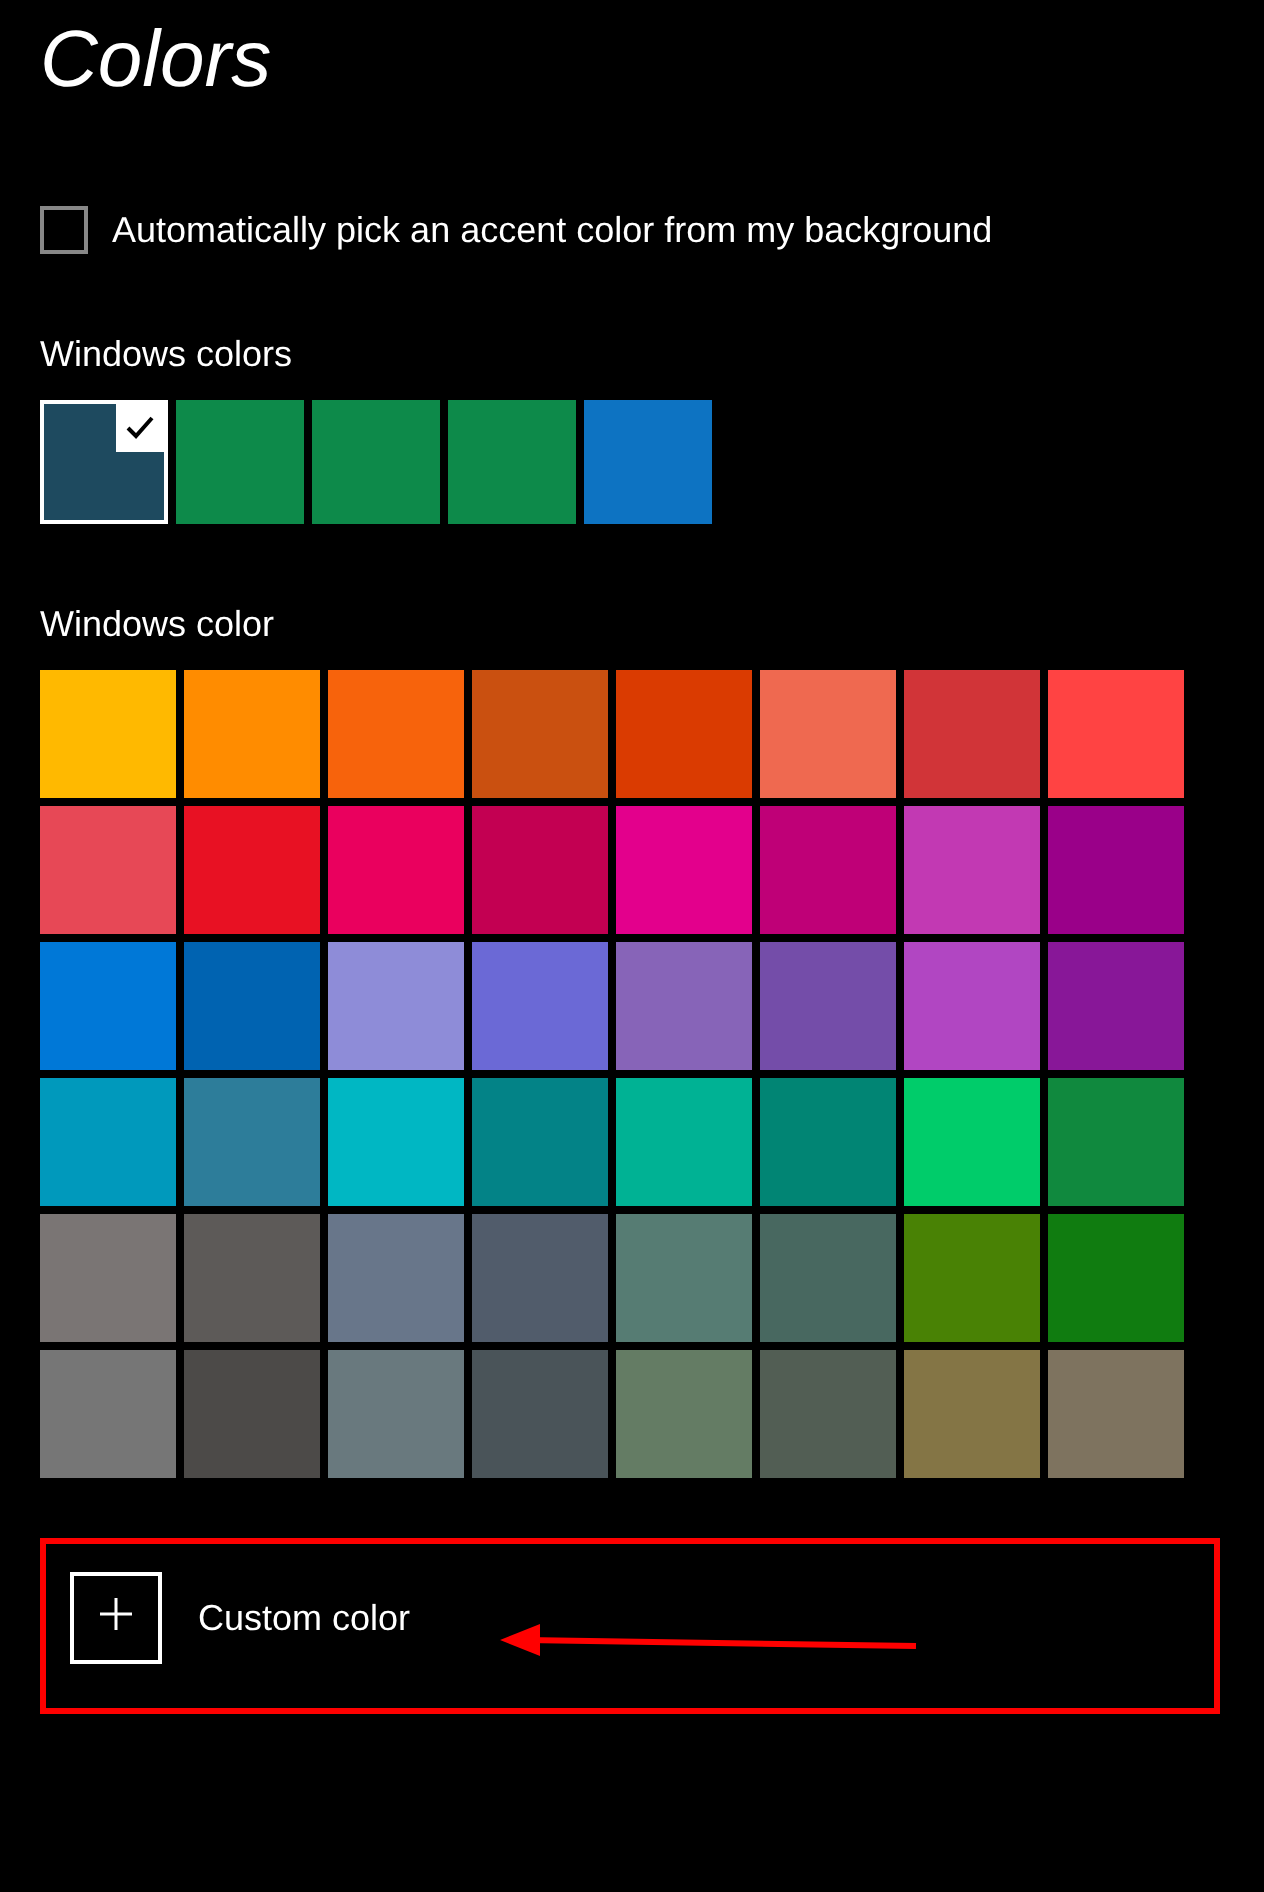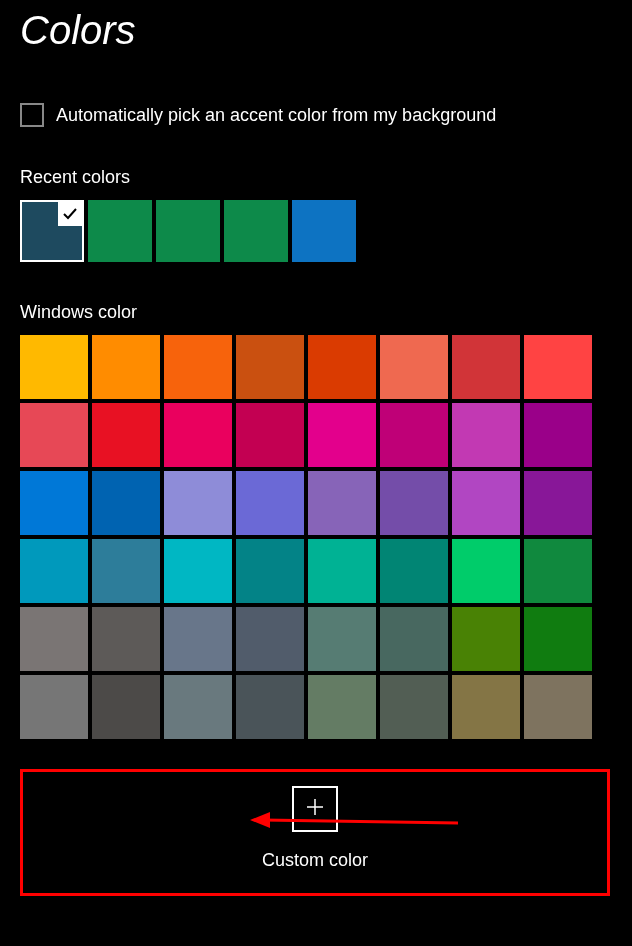--- a/index.html
+++ b/index.html
@@ -91,21 +91,20 @@
       height: 16px;
     }
     .custom-color-row {
       display: flex;
       align-items: center;
       gap: 18px;
       border: 3px solid #ff0000;
       padding: 14px 12px 22px 12px;
       width: 590px;
       position: relative;
-      flex-direction: column;
     }
     .plus-button {
       width: 46px;
       height: 46px;
       border: 2px solid #fff;
       display: flex;
       align-items: center;
       justify-content: center;
       cursor: pointer;
     }
@@ -129,21 +128,21 @@
 </head>
 <body>
 
 <h1 class="page-title">Colors</h1>
 
 <div class="checkbox-row">
   <div class="checkbox-box"></div>
   <span class="checkbox-label">Automatically pick an accent color from my background</span>
 </div>
 
-<div class="section-label">Recent colors</div>
+<div class="section-label">Windows colors</div>
 <div class="color-grid recent-grid" id="recent-grid">
     <div class="swatch selected" style="background: rgb(30, 74, 95);">
       <span class="check-icon">
         <svg viewBox="0 0 16 16">
           <path d="M2 8 L6 12 L14 3" stroke="#000" stroke-width="2" fill="none"></path>
         </svg>
       </span>
     </div>
     <div class="swatch" style="background: rgb(13, 138, 74);"></div>
     <div class="swatch" style="background: rgb(13, 138, 74);"></div>

